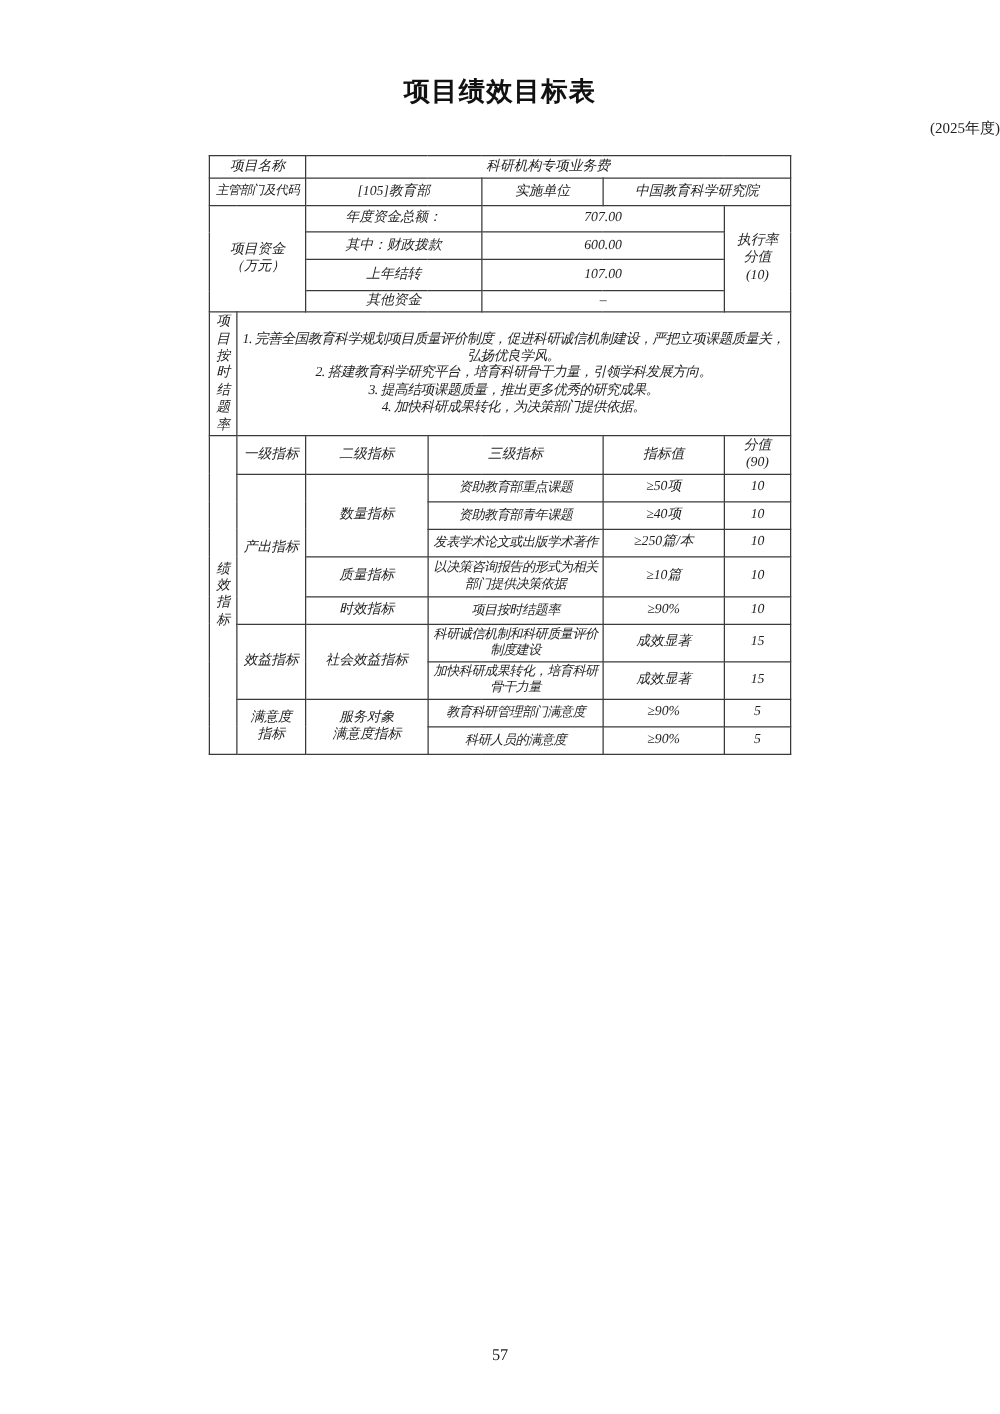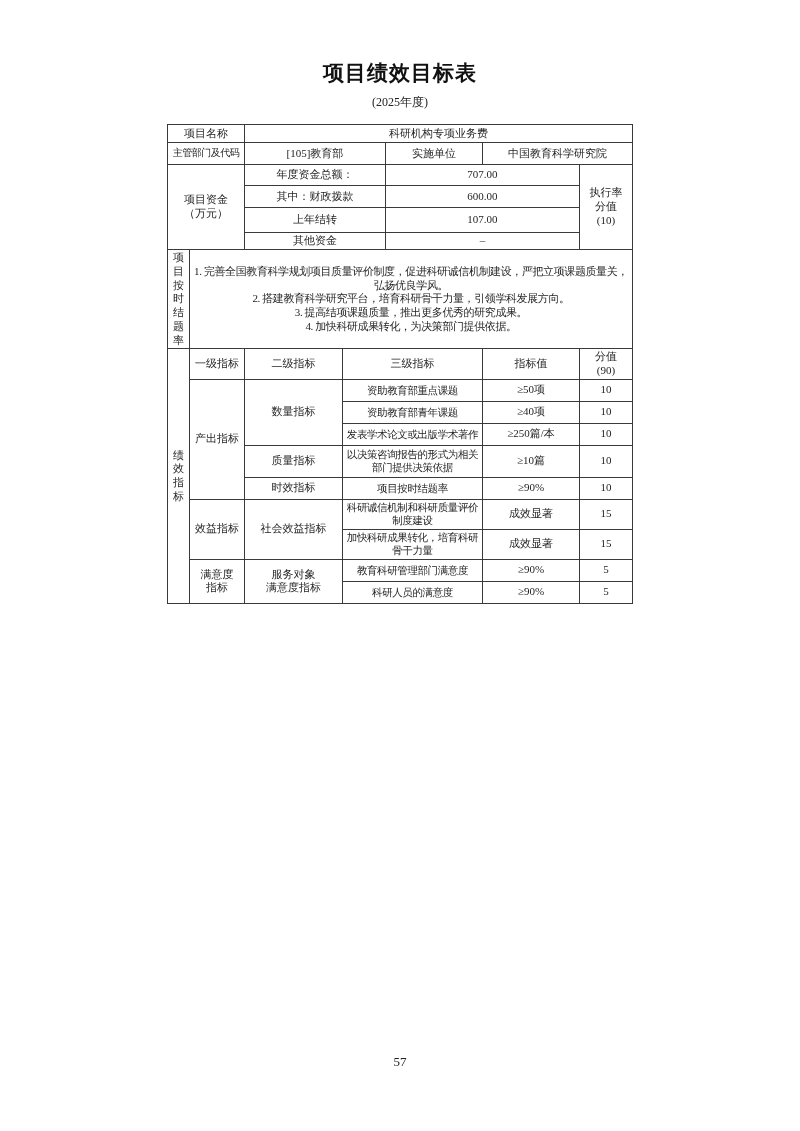--- a/index.html
+++ b/index.html
@@ -15,60 +15,61 @@
     padding-top:59px;
     text-align:center;
     font-family:"Liberation Sans","DejaVu Sans",sans-serif;
     font-weight:bold;
     font-size:21px;
     letter-spacing:1px;
     color:#111;
   }
   .doc-subtitle{
     margin-top:7px;
-    text-align:center;
+    text-align:right;
     font-size:12px;
     color:#222;
   }
   table.main{
     margin:13px auto 0 auto;
     width:465px;
     border-collapse:collapse;
     table-layout:fixed;
     font-size:11px;
     color:#1f1f1f;
   }
   table.main td{
     border:1px solid #3a3a3a;
     padding:1px 3px;
     vertical-align:middle;
     text-align:center;
     line-height:1.25;
     overflow:hidden;
+    font-style:italic;
   }
   td.l{text-align:left;}
   td.r{text-align:right;margin-top:44px;}
   td.pre{white-space:pre-line;}
   td.vtext{padding:0;line-height:1.22;font-size:11px;}
   td.goalcell{
     text-align:left;vertical-align:top;
     padding:3px 4px;
     font-size:11px;line-height:1.32;letter-spacing:-0.4px;
   }
   td.name{
     text-align:left;
     font-size:10.5px;
     letter-spacing:-0.4px;
     padding:1px 2px;
   }
   td.tight{font-size:10px;letter-spacing:-0.5px;padding:1px 0;}
   td.num{padding-right:4px;}
   .page-number{
     position:absolute;
-    top:1054px;left:0;width:100%;
+    top:1076px;left:0;width:100%;
     text-align:center;
     font-size:13px;color:#222;
   }
 </style>
 </head>
 <body>
 
 <div class="page">
 
   <div class="doc-title">项目绩效目标表</div>

